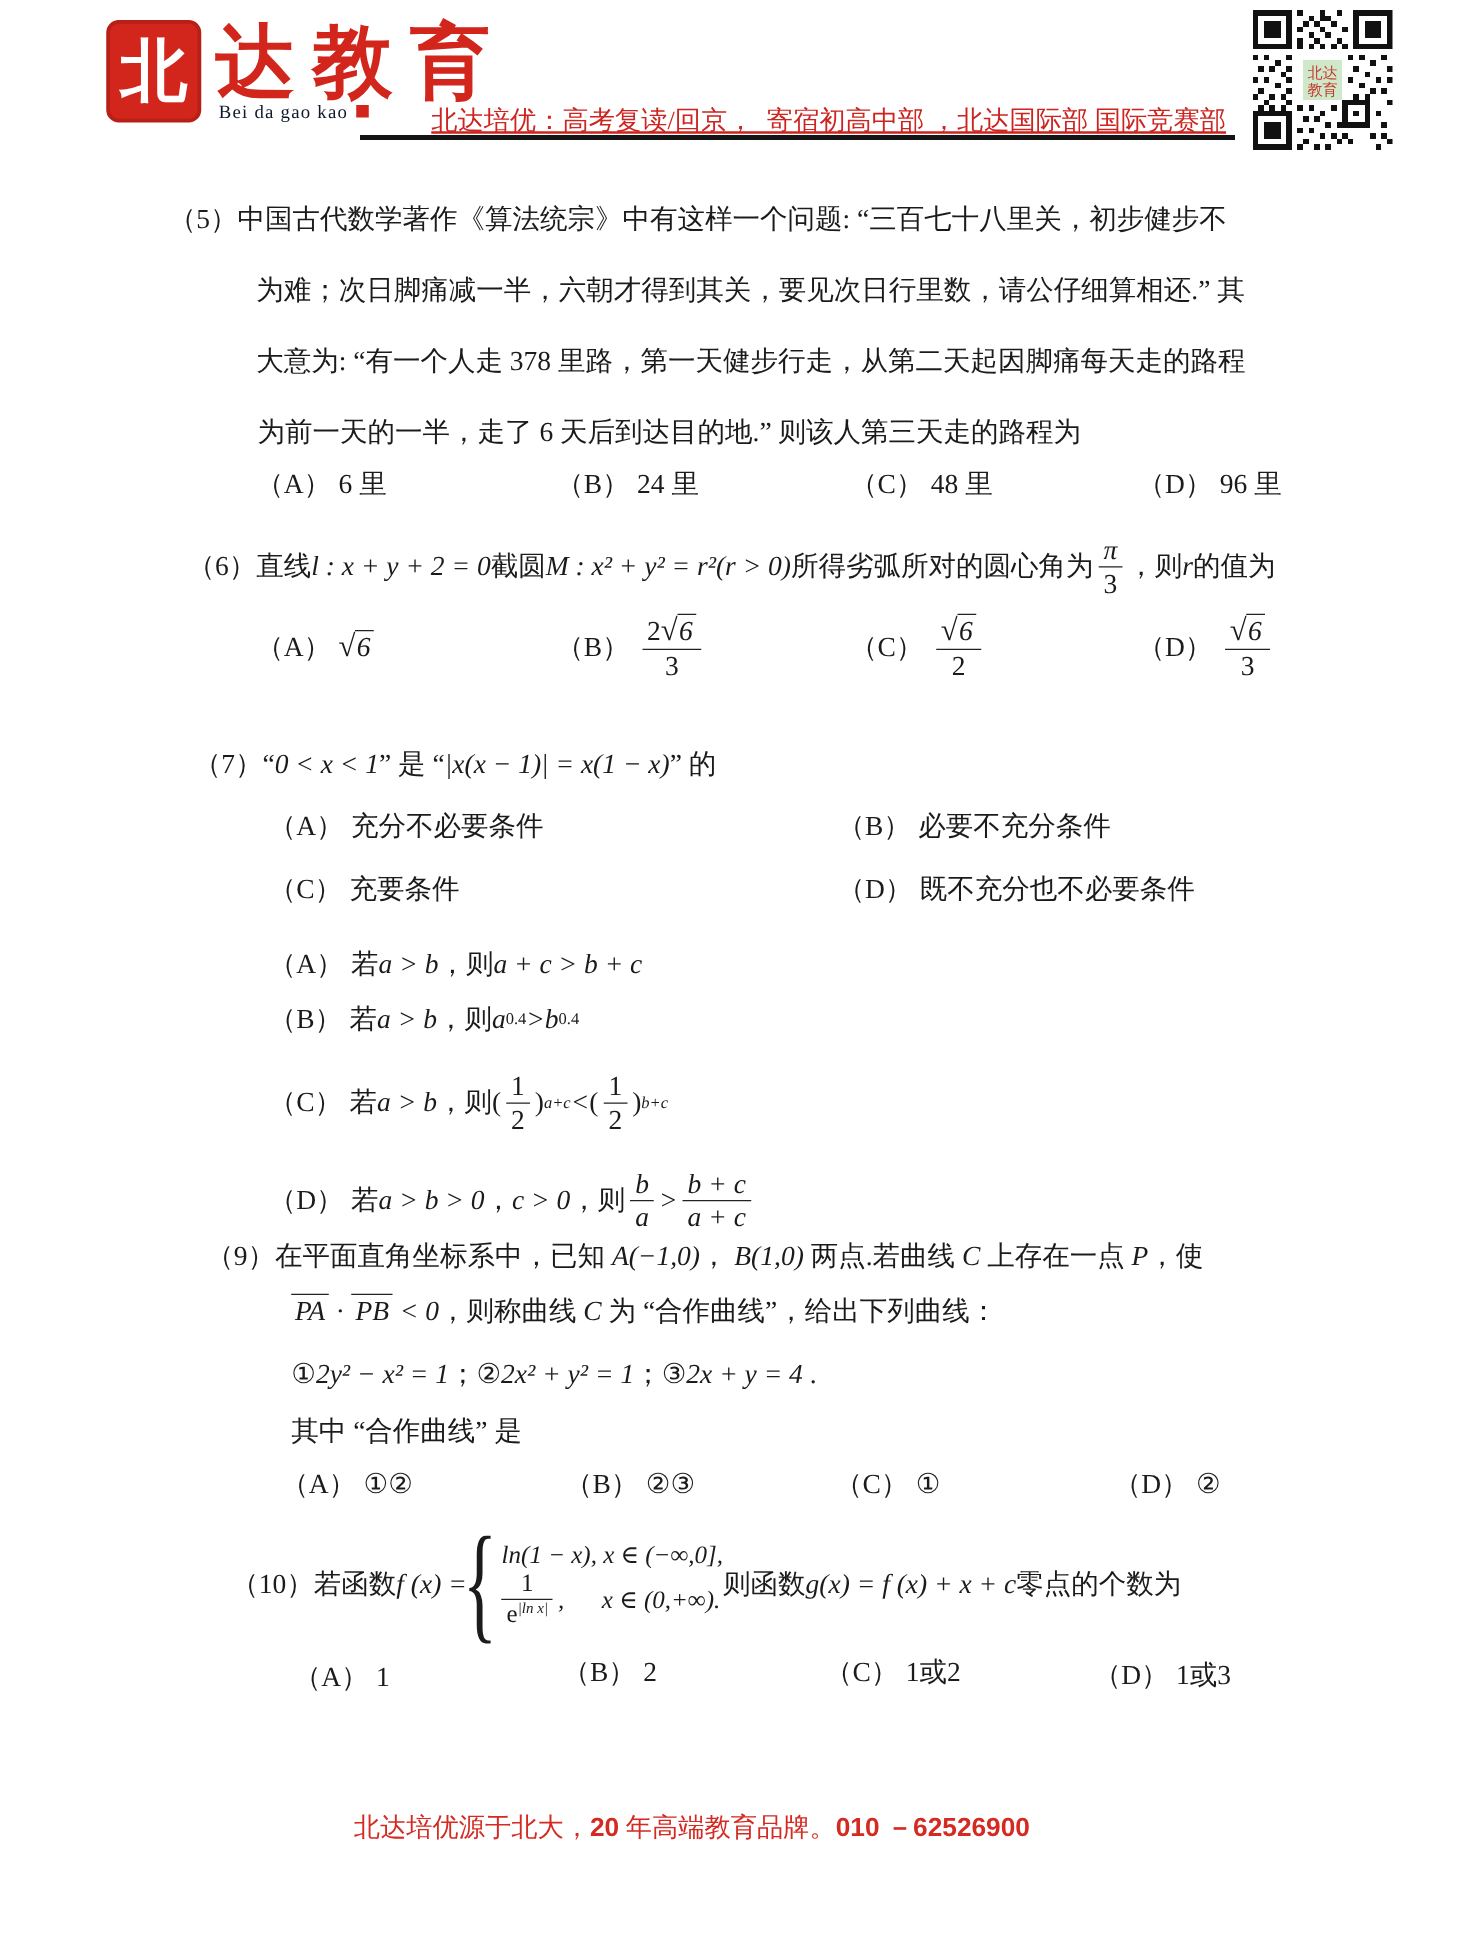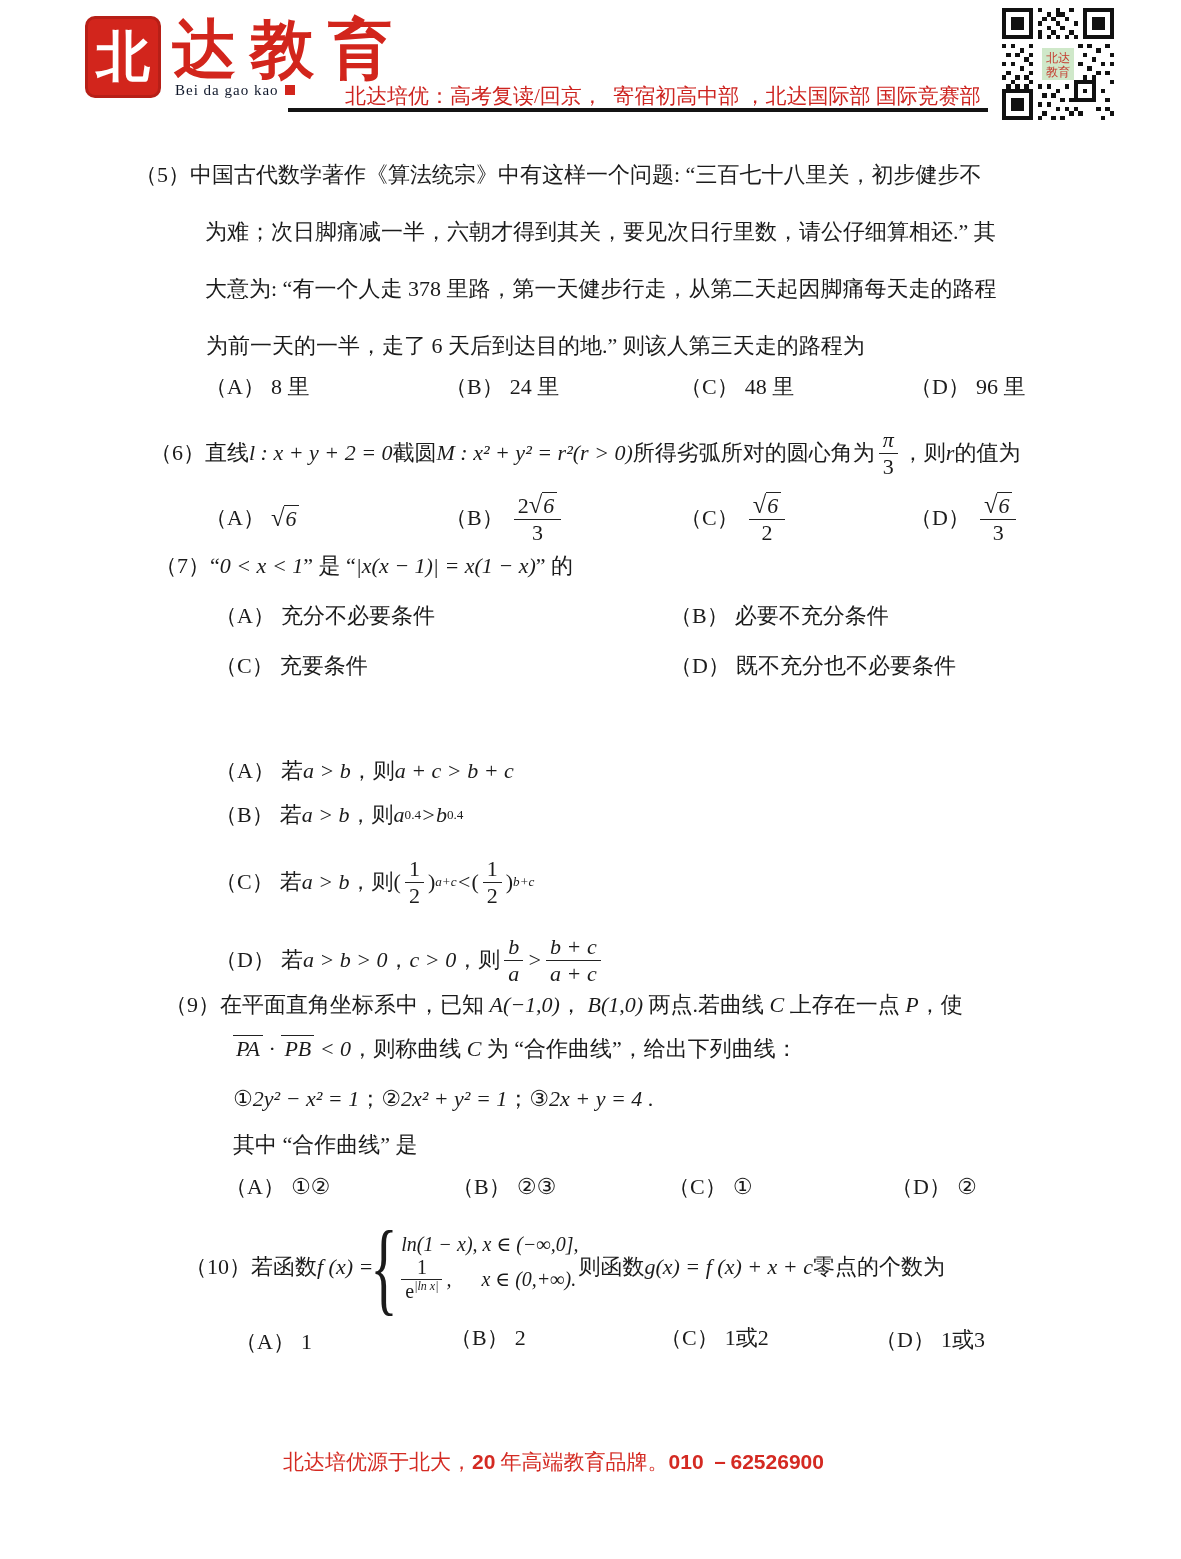--- a/index.html
+++ b/index.html
@@ -21,21 +21,21 @@
   .sqrt .sign{font-style:normal;font-size:1.12em;}
   .sqrt .rad{border-top:1.6px solid #222;padding:0 3px 0 1px;}
   
   .vec{border-top:1.6px solid #222;padding:0 3px;font-style:italic;}
   
   .seal{position:absolute;left:85px;top:16px;width:76px;height:82px;background:#d2251c;border:3px solid #b71f17;border-radius:10px;box-sizing:border-box;text-align:center;}
   .seal span{color:#fff;font-size:54px;line-height:76px;font-weight:700;}
   .brand{position:absolute;left:172px;top:6px;font-size:64px;font-weight:700;color:#d2251c;letter-spacing:14px;white-space:nowrap;}
   .brandsub{position:absolute;left:175px;top:82px;font-size:15px;color:#0f172a;letter-spacing:1px;white-space:nowrap;}
   .redsq{display:inline-block;width:10px;height:10px;background:#d2251c;margin-left:6px;}
-  .slogan{position:absolute;left:345px;top:82px;font-size:21px;color:#cd2420;white-space:pre;}
+  .slogan{position:absolute;left:345px;top:82px;font-size:21px;color:#cd2420;white-space:pre;text-decoration:underline;}
   .hdivider{position:absolute;left:288px;top:108px;width:700px;height:4px;background:#141414;}
   
   .q{position:absolute;left:0;width:1181px;}
   .opt{position:absolute;display:flex;align-items:center;white-space:nowrap;font-size:22px;}
   .opt .lab{margin-right:6px;}
   .stemflex{position:absolute;display:flex;align-items:center;white-space:nowrap;font-size:22px;}
   
   .brace{font-size:104px;font-weight:400;line-height:0.85;display:inline-block;transform:scaleX(0.55);margin:0 -8px 0 -14px;font-style:normal;}
   .cases{display:inline-flex;flex-direction:column;gap:0;text-align:left;font-size:20px;}
   
@@ -88,21 +88,21 @@
   </svg>
 </div>
 
 <div class="q" style="top:160px;height:260px;">
   <div class="abs line" style="left:135px;top:0;">（5）中国古代数学著作《算法统宗》中有这样一个问题: “三百七十八里关，初步健步不</div>
   <div class="abs line" style="left:205px;top:57px;">为难；次日脚痛减一半，六朝才得到其关，要见次日行里数，请公仔细算相还.” 其</div>
   <div class="abs line" style="left:205px;top:114px;">大意为: “有一个人走 378 里路，第一天健步行走，从第二天起因脚痛每天走的路程</div>
   <div class="abs line" style="left:206px;top:171px;">为前一天的一半，走了 6 天后到达目的地.” 则该人第三天走的路程为</div>
   <div class="opt" style="left:205px;top:212px;">
     <span class="lab">（A）</span>
-    <span>8 里</span>
+    <span>6 里</span>
   </div>
   <div class="opt" style="left:445px;top:212px;">
     <span class="lab">（B）</span>
     <span>24 里</span>
   </div>
   <div class="opt" style="left:680px;top:212px;">
     <span class="lab">（C）</span>
     <span>48 里</span>
   </div>
   <div class="opt" style="left:910px;top:212px;">
@@ -146,21 +146,21 @@
   </div>
   <div class="opt" style="left:910px;top:62px;height:72px;">
     <span class="lab">（D）</span>
     <span class="frac">
         <span class="num"><span class="sqrt"><span class="sign">√</span><span class="rad">6</span></span></span>
         <span class="den">3</span>
       </span>
   </div>
 </div>
 
-<div class="q" style="top:551px;height:150px;">
+<div class="q" style="top:596px;height:150px;">
   <div class="abs line" style="left:155px;top:0;">
     <span>（7）“</span><i class="mi">0 &lt; x &lt; 1</i><span>” 是 “</span><i class="mi">|x(x − 1)| = x(1 − x)</i><span>” 的</span>
   </div>
   <div class="opt" style="left:215px;top:50px;">
     <span class="lab">（A）</span>
     <span>充分不必要条件</span>
   </div>
   <div class="opt" style="left:670px;top:50px;">
     <span class="lab">（B）</span>
     <span>必要不充分条件</span>

